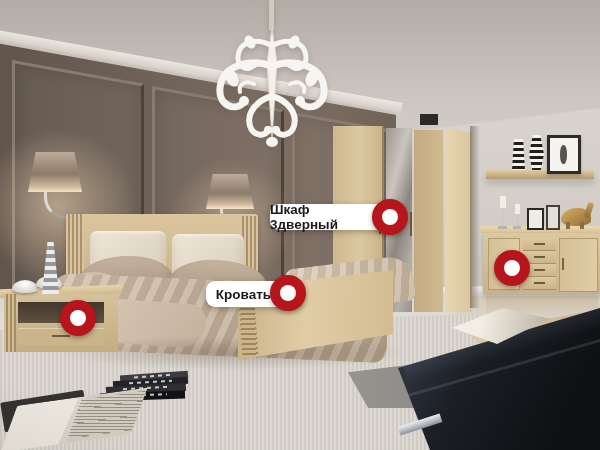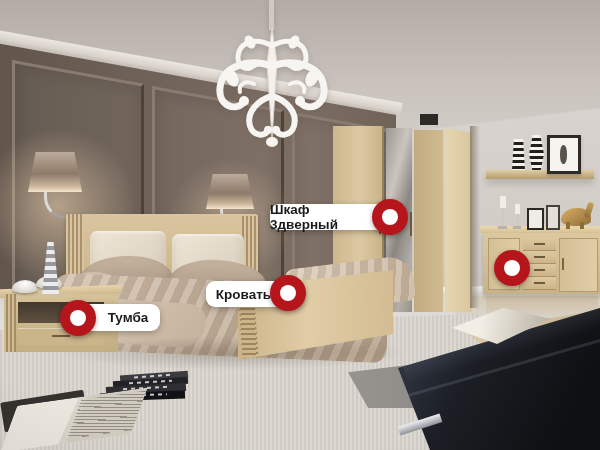--- a/index.html
+++ b/index.html
@@ -366,19 +366,16 @@
     <span>Кровать</span>
   </div>
   <div class="hs-marker hs2-marker">
     <span class="hs-dot"></span>
   </div>
 
   <div class="hs-marker hs3-marker">
     <span class="hs-dot"></span>
   </div>
 
-  <div class="hs-pill hs4-pill">
-    <span>Тумба</span>
-  </div>
   <div class="hs-marker hs4-marker">
     <span class="hs-dot"></span>
   </div>
 </div>
 
 </body></html>

